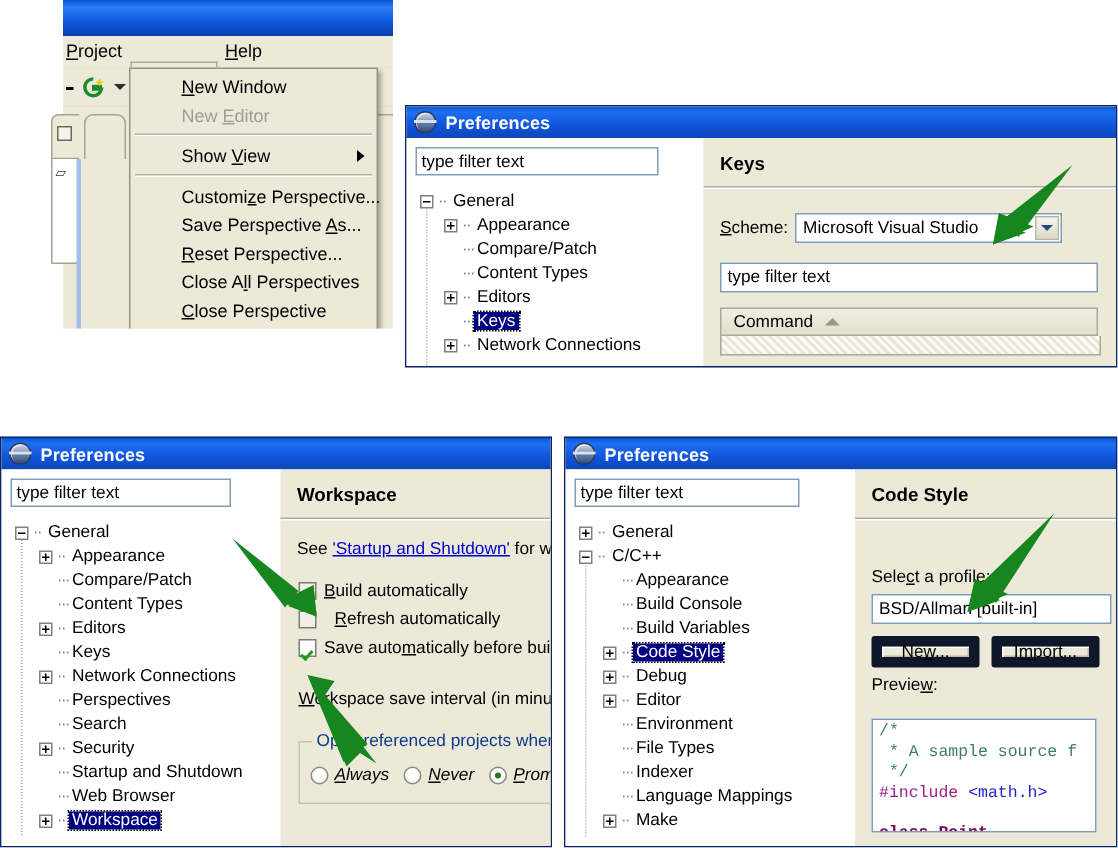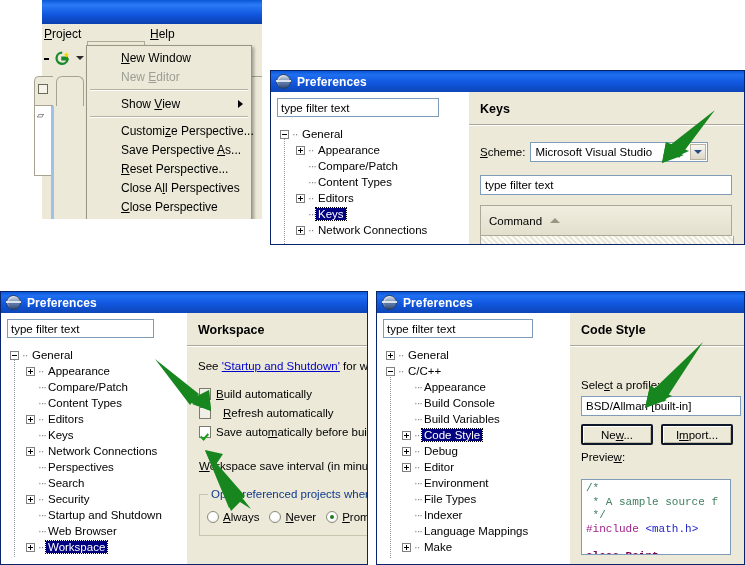--- a/index.html
+++ b/index.html
@@ -118,30 +118,30 @@
   }
   .chev { width: 0; height: 0; border-left: 4px solid transparent; border-right: 4px solid transparent; border-top: 4px solid #2a4a86; }
 
   .textbox {
     border: 1px solid #7f9db9; background: #fff; height: 20px; box-sizing: border-box;
     display: flex; align-items: center; font-size: 11.5px; color: #000; padding-left: 4px;
     white-space: nowrap; overflow: hidden;
   }
 
   .btn {
-    border: 2px solid #0f172a; background: #ece9d8; height: 21px; box-sizing: border-box;
+    border: 7px solid #0f172a; background: #ece9d8; height: 21px; box-sizing: border-box;
     display: flex; align-items: center; justify-content: center; font-size: 11.5px; color: #000;
     border-radius: 2px;
     box-shadow: inset 1px 1px 0 #fff, inset -1px -1px 0 #bfbaa6;
   }
 
   .table-head {
     background: linear-gradient(to bottom,#f1eee0,#e3dfcd);
     border: 1px solid #aca899; border-bottom: 1px solid #aca899;
-    height: 31px; display: flex; align-items: center; font-size: 11.5px; padding-left: 8px;
+    height: 19px; display: flex; align-items: center; font-size: 11.5px; padding-left: 8px;
     box-sizing: border-box; color: #000;
   }
   .sort-asc { width:0;height:0;border-left:5px solid transparent;border-right:5px solid transparent;border-bottom:5px solid #9b9684; margin-left:8px; }
 
   .checkbox {
     width: 12px; height: 12px; box-sizing: border-box;
     border: 1px solid #7b7b6e; background: #fff; position: relative; flex: 0 0 auto;
   }
   .checkbox.greyed { background: #efefe8; }
   .checkbox.checked::after {
@@ -462,21 +462,21 @@
           <span class="checkbox checked"></span>
           <span class="lbl">Save auto<span class="u">m</span>atically before build</span>
         </div>
 
         <div class="lbl" style="margin:22px 0 0 12px;white-space:nowrap;">
           <span class="u">W</span>orkspace save interval (in minutes
         </div>
 
         <div class="grp" style="margin:22px 0 0 12px;width:185px;height:42px;">
           <span class="grp-title">Open referenced projects when a</span>
-          <div class="row" style="margin:16px 0 0 7px;gap:4px;">
+          <div class="row" style="margin:16px 0 0 7px;gap:4px;font-style:italic;">
             <span class="radio"></span>
             <span class="lbl" style="margin-right:6px;"><span class="u">A</span>lways</span>
             <span class="radio"></span>
             <span class="lbl" style="margin-right:6px;"><span class="u">N</span>ever</span>
             <span class="radio on"></span>
             <span class="lbl"><span class="u">P</span>romp</span>
           </div>
         </div>
       </div>
     </div>

